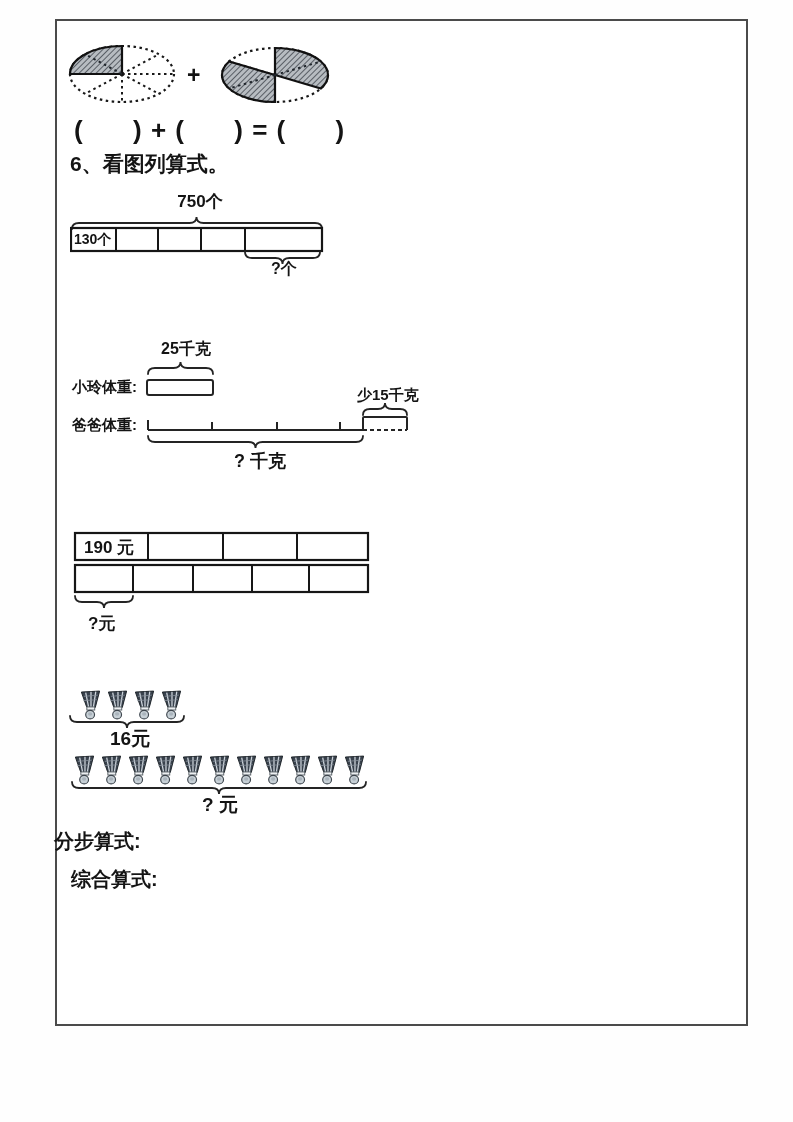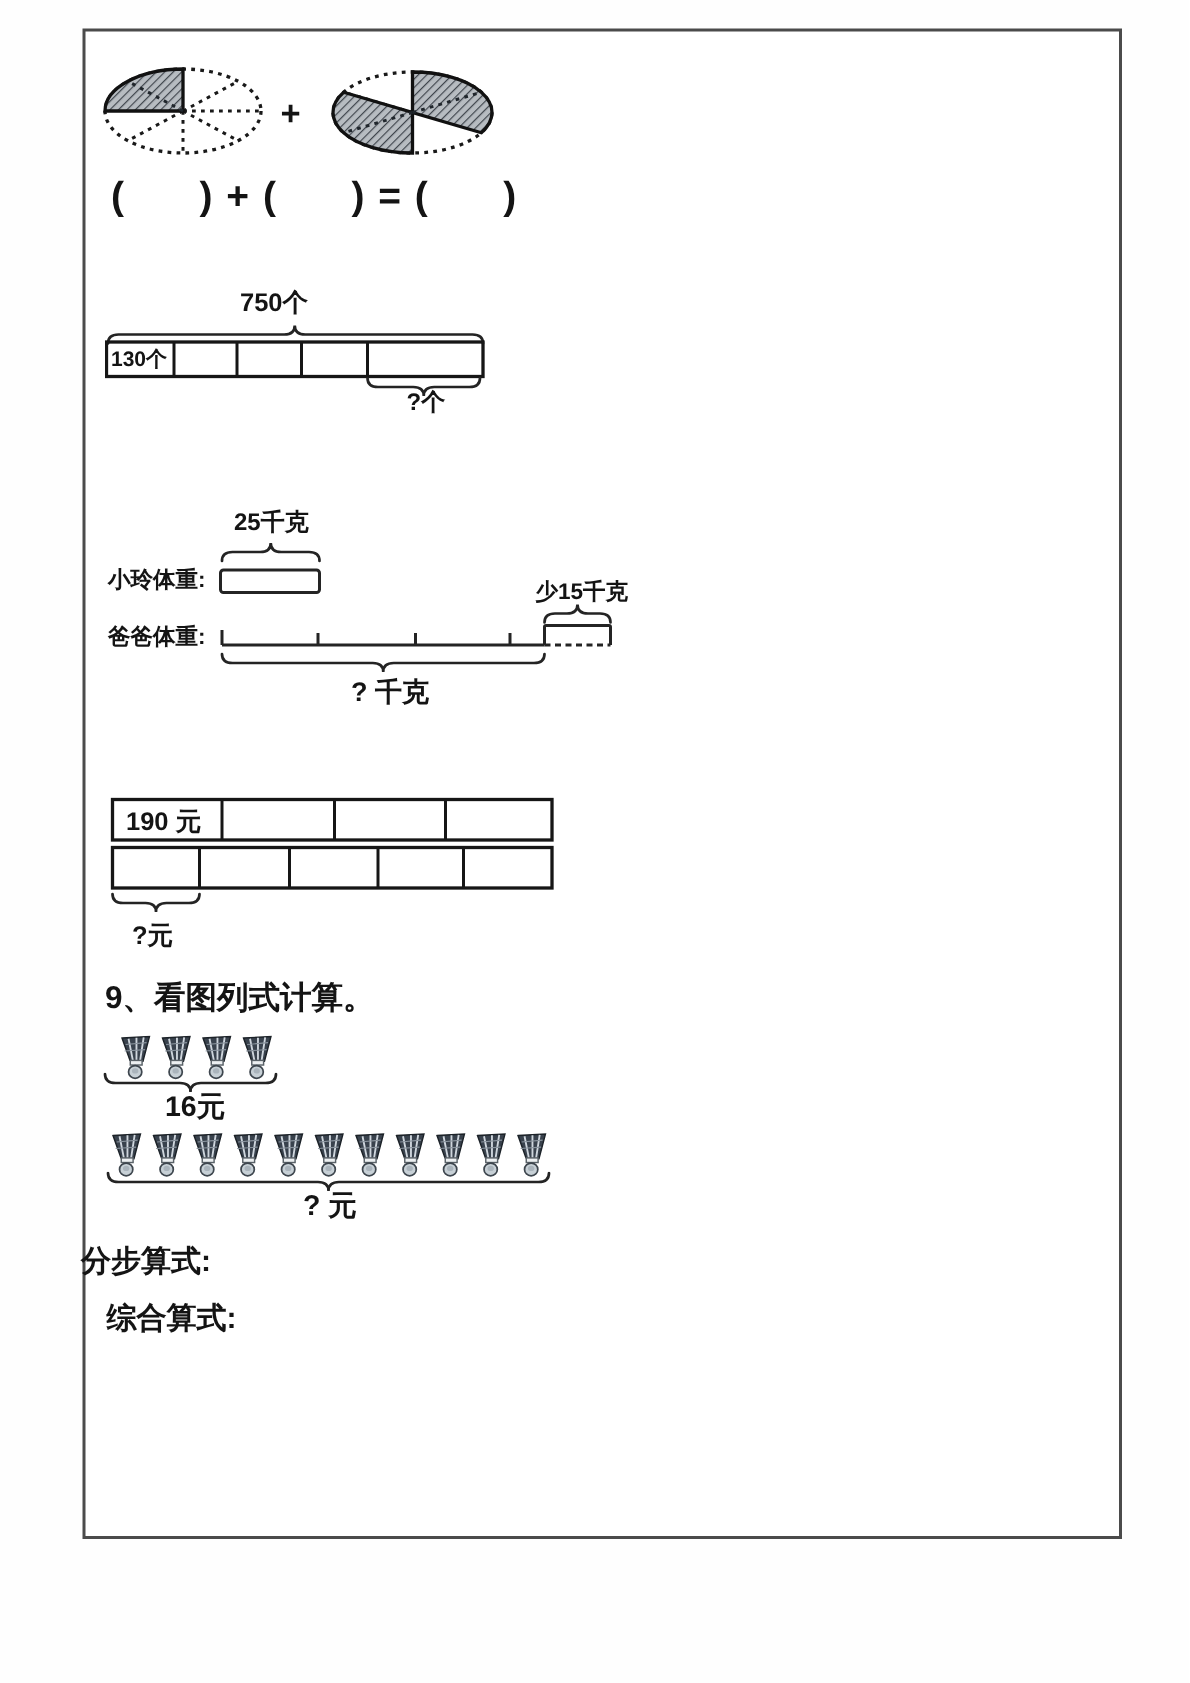--- a/index.html
+++ b/index.html
@@ -8,21 +8,21 @@
     font-family:"Liberation Sans","DejaVu Sans",sans-serif;color:#111;
   }
   .frame{position:absolute;left:55px;top:19px;width:689px;height:1003px;border:2px solid #4b4b4b;background:#fff;}
   .lbl{position:absolute;font-weight:bold;color:#141414;line-height:1.15;white-space:nowrap;}
   .heading{font-size:21px;}
   .eq{font-size:26px;letter-spacing:1px;white-space:pre;}
   .diag{position:absolute;}
   svg{display:block;}
   .shuttle-row{position:absolute;display:flex;gap:2px;}
   .shuttle-row svg{width:25px;height:31px;}
-  .ctr{}
+  .ctr{text-align:center;}
 </style>
 </head>
 <body>
 
 <div class="page">
   <div class="frame"></div>
 
   <svg width="0" height="0" style="position:absolute">
     <defs>
       <pattern id="hatch" width="4" height="4" patternUnits="userSpaceOnUse" patternTransform="rotate(45)">
@@ -62,20 +62,21 @@
       <line x1="55" y1="29" x2="9.1" y2="15.5"></line>
     </g>
     <path d="M55 29 L55 2 A53 27 0 0 1 100.9 42.5 Z" fill="url(#hatch)" stroke="#111" stroke-width="2.2"></path>
     <path d="M55 29 L55 56 A53 27 0 0 1 9.1 15.5 Z" fill="url(#hatch)" stroke="#111" stroke-width="2.2"></path>
     <line x1="55" y1="29" x2="100.9" y2="15.5" stroke="#20262c" stroke-width="2" stroke-dasharray="2.5 3.5"></line>
     <line x1="55" y1="29" x2="9.1" y2="42.5" stroke="#20262c" stroke-width="2" stroke-dasharray="2.5 3.5"></line>
   </svg>
 
   <div class="lbl eq" style="left:74px;top:116px">(      ) + (      ) = (      )</div>
 
+  <div class="lbl heading" style="left:70px;top:152px">6、看图列算式。</div>
 
   <svg class="diag" style="left:70px;top:190px" width="270" height="95" viewBox="0 0 270 95">
     <path d="M2 39 Q2 33 9 33 H119.5 Q126.5 33 126.5 27 Q126.5 33 133.5 33 H245 Q252 33 252 39" fill="none" stroke="#242424" stroke-width="1.8" stroke-linecap="round"></path>
     <rect x="1" y="38" width="251" height="23" fill="none" stroke="#161616" stroke-width="2.2"></rect>
     <g stroke="#161616" stroke-width="2">
       <line x1="46" y1="38" x2="46" y2="61"></line>
       <line x1="88" y1="38" x2="88" y2="61"></line>
       <line x1="131" y1="38" x2="131" y2="61"></line>
       <line x1="175" y1="38" x2="175" y2="61"></line>
     </g>
@@ -120,21 +121,20 @@
       <line x1="63" y1="35" x2="63" y2="62"></line>
       <line x1="123" y1="35" x2="123" y2="62"></line>
       <line x1="182" y1="35" x2="182" y2="62"></line>
       <line x1="239" y1="35" x2="239" y2="62"></line>
     </g>
     <path d="M5 66 Q5 72 12 72 H27 Q34 72 34 78 Q34 72 41 72 H56 Q63 72 63 66" fill="none" stroke="#242424" stroke-width="1.8" stroke-linecap="round"></path>
   </svg>
   <div class="lbl" style="left:84px;top:538px;font-size:17px">190 元</div>
   <div class="lbl" style="left:88px;top:614px;font-size:17px">?元</div>
 
-  <div class="lbl heading" style="left:70px;top:654px">9、看图列式计算。</div>
 
   <div class="shuttle-row" style="left:78px;top:690px">
     <svg viewBox="0 0 26 32">
         <use href="#shuttle"></use>
       </svg>
   <svg viewBox="0 0 26 32">
         <use href="#shuttle"></use>
       </svg>
       <svg viewBox="0 0 26 32">
         <use href="#shuttle"></use>

